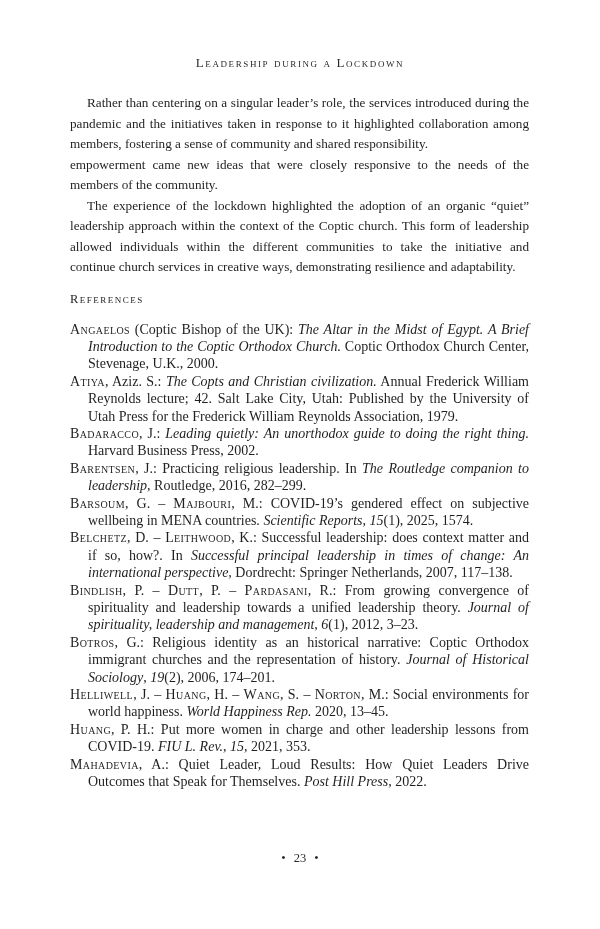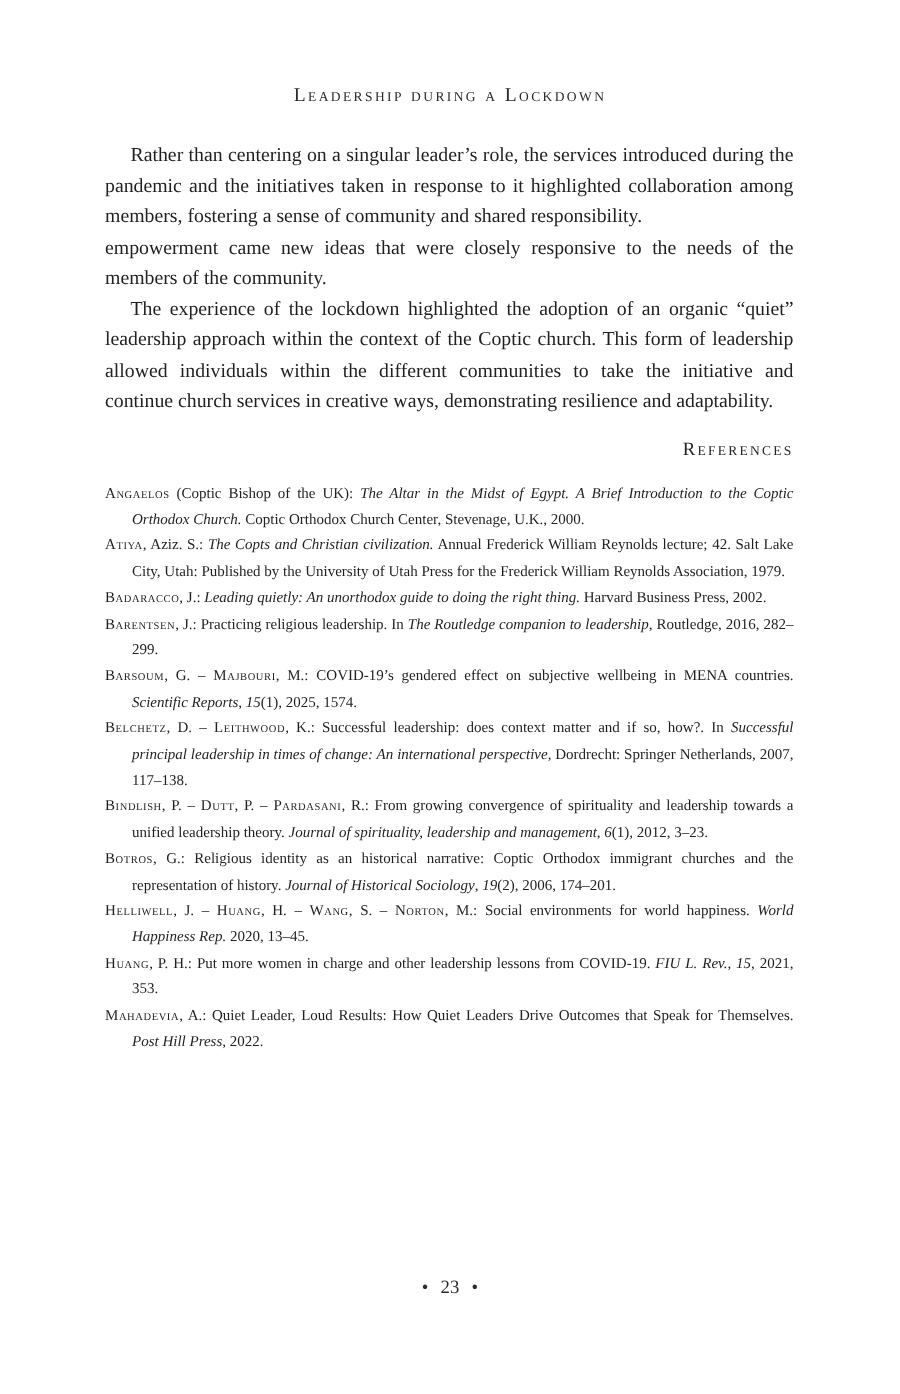--- a/index.html
+++ b/index.html
@@ -31,29 +31,29 @@
   }
   .body-text .para {
     font-size: 13.2px;
     line-height: 20.5px;
     text-align: justify;
   }
   .body-text .para.indent { text-indent: 17px; }
   .references-heading {
     margin-top: 14px;
     margin-bottom: 14px;
-    text-align: right;
+    text-align: left;
     font-variant: small-caps;
     font-weight: normal;
     font-size: 12.5px;
     letter-spacing: 1.5px;
     color: #242424;
   }
   .references-list .ref {
-    font-size: 10px;
+    font-size: 14px;
     line-height: 17.4px;
     text-align: justify;
     padding-left: 18px;
     text-indent: -18px;
   }
   .references-list .ref em { font-style: italic; }
   .sc {
     font-variant: small-caps;
     letter-spacing: 0.4px;
   }

